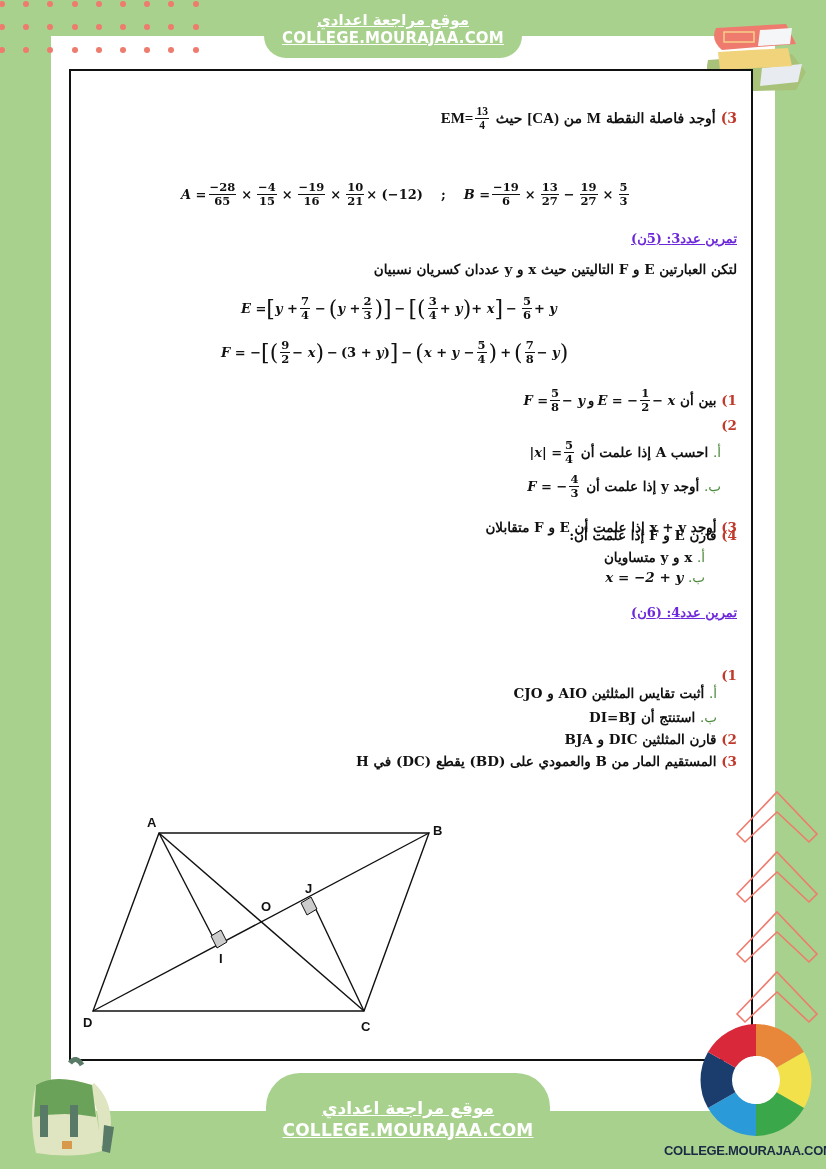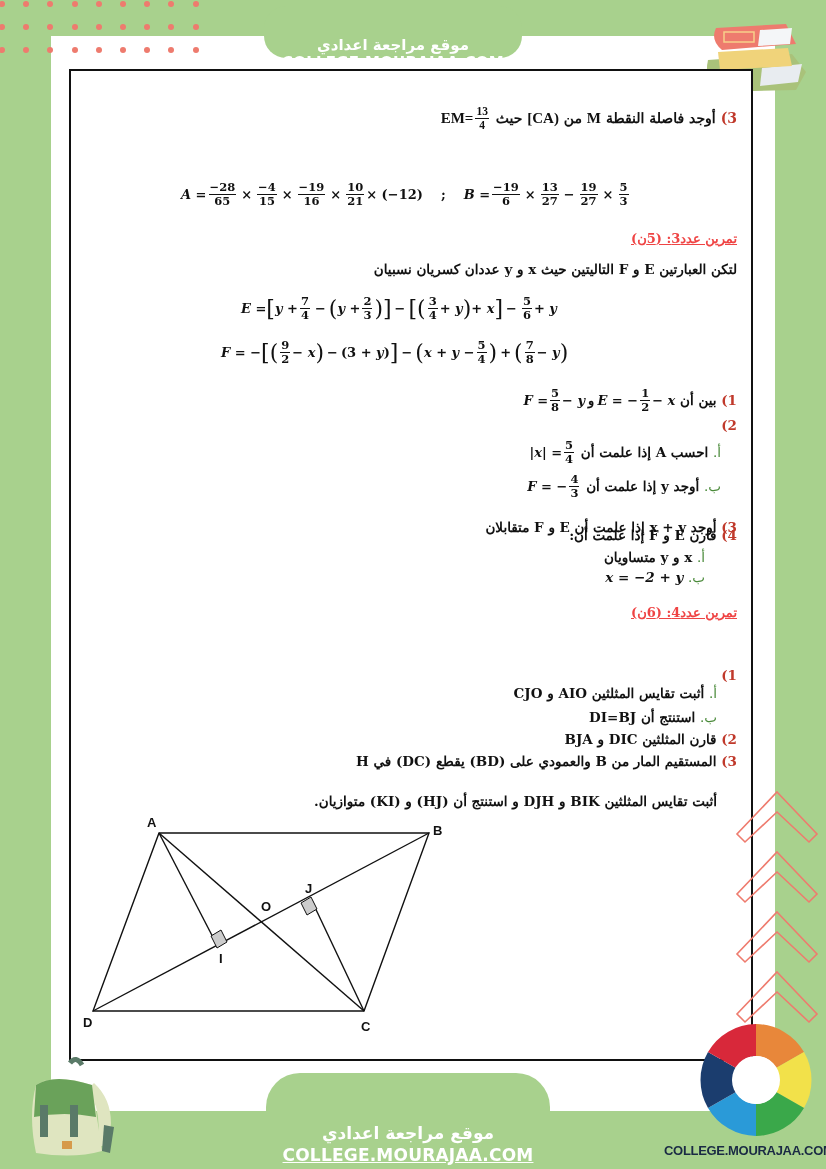--- a/index.html
+++ b/index.html
@@ -15,35 +15,35 @@
 
   .dots { position: absolute; left: 0; top: 0; width: 210px; height: 60px; }
   .dot { position: absolute; width: 6px; height: 6px; border-radius: 50%; background: #ee7b6e; }
 
   .site-banner {
     position: absolute; background: #a8d18d; color: #fff; text-align: center;
     font-family: "DejaVu Sans", sans-serif; font-weight: bold;
   }
   #top-banner { left: 264px; top: 6px; width: 258px; height: 52px; border-radius: 22px; padding-top: 5px; }
   #bottom-banner { left: 266px; top: 1073px; width: 284px; height: 96px; border-radius: 34px 34px 0 0; padding-top: 24px; }
-  .site-banner .ar { display: block; font-size: 15px; line-height: 18px; direction: rtl; margin-top: 25px; }
+  .site-banner .ar { display: block; font-size: 15px; line-height: 18px; text-decoration: underline; direction: rtl; }
   .site-banner .en { display: block; font-size: 15px; line-height: 18px; text-decoration: underline; letter-spacing: 0.2px; }
   #bottom-banner .ar, #bottom-banner .en { font-size: 17px; line-height: 22px; }
 
   
   #page {
     position: absolute; left: 69px; top: 69px; width: 684px; height: 992px;
     border: 2px solid #111; background: #fff;
   }
 
   
   .line { position: absolute; right: 14px; direction: rtl; font-weight: bold; font-size: 13.5px; white-space: nowrap; }
   .num { color: #c0392b; font-weight: bold; }
   .sub { color: #4a8a3a; font-weight: normal; }
-  .sec-title { color: #ef4444; text-decoration: underline; font-weight: bold; font-size: 13px; }
+  .sec-title { color: #6d28d9; text-decoration: underline; font-weight: bold; font-size: 13px; }
   .latin { font-family: "Liberation Serif", serif; font-weight: bold; font-size: 15px; }
   .math { font-family: "DejaVu Serif", serif; font-style: italic; font-weight: bold; }
   .roman-num { font-family: "Liberation Serif", serif; color: #8b1a1a; font-size: 19px; font-weight: bold; }
 
   .eq { position: absolute; direction: ltr; font-family: "DejaVu Serif", serif; font-weight: bold; font-size: 13px; white-space: nowrap; display: flex; align-items: center; }
   .frac { display: inline-flex; flex-direction: column; align-items: center; vertical-align: middle; margin: 0 2px; font-size: 11.5px; line-height: 13px; }
   .frac .n { border-bottom: 1.3px solid #111; padding: 0 1px; }
   .op { margin: 0 3px; }
   .big { font-size: 22px; font-weight: normal; }
 
@@ -292,21 +292,20 @@
   <div class="line" style="right:46px;top:478px"><span class="sub">أ.</span> <span>x و y متساويان</span></div>
   <div class="line" style="right:46px;top:498px"><span class="sub">ب.</span> <span dir="ltr" class="math">x = −2 + y</span></div>
 
   <div class="line sec-title" style="top:534px">تمرين عدد4: (6ن)</div>
 
   <div class="line" style="top:596px"><span class="num">1)</span></div>
   <div class="line" style="right:34px;top:614px"><span class="sub">أ.</span> <span>أثبت تقايس المثلثين AIO و CJO</span></div>
   <div class="line" style="right:34px;top:638px"><span class="sub">ب.</span> <span>استنتج أن DI=BJ</span></div>
   <div class="line" style="top:660px"><span class="num">2)</span> <span>قارن المثلثين DIC و BJA</span></div>
   <div class="line" style="top:682px"><span class="num">3)</span> <span>المستقيم المار من B والعمودي على (BD)  يقطع (DC) في H</span></div>
-  <div class="line" style="right:34px;top:722px"><span>أثبت تقايس المثلثين BIK و DJH و استنتج أن (HJ) و (KI) متوازيان.</span></div>
 
   <div id="figure">
     <svg viewBox="0 0 390 232">
       <g stroke="#111" stroke-width="1.4" fill="none">
         <polygon points="78,22 348,22 283,200 12,200"></polygon>
         <line x1="12" y1="200" x2="348" y2="22"></line>
         <line x1="78" y1="22" x2="283" y2="200"></line>
         <line x1="78" y1="22" x2="137" y2="136"></line>
         <line x1="283" y1="200" x2="230" y2="88"></line>
       </g>

